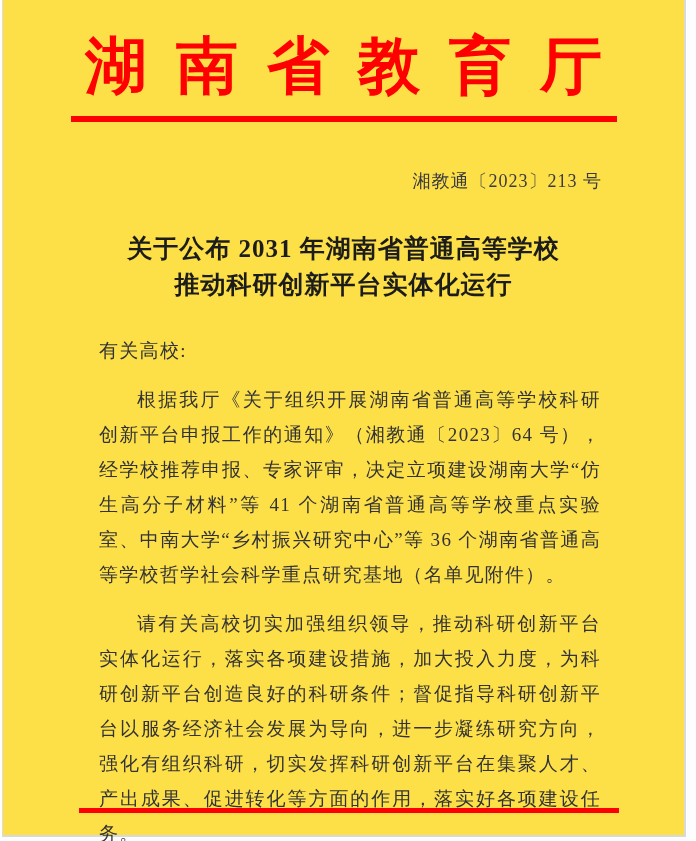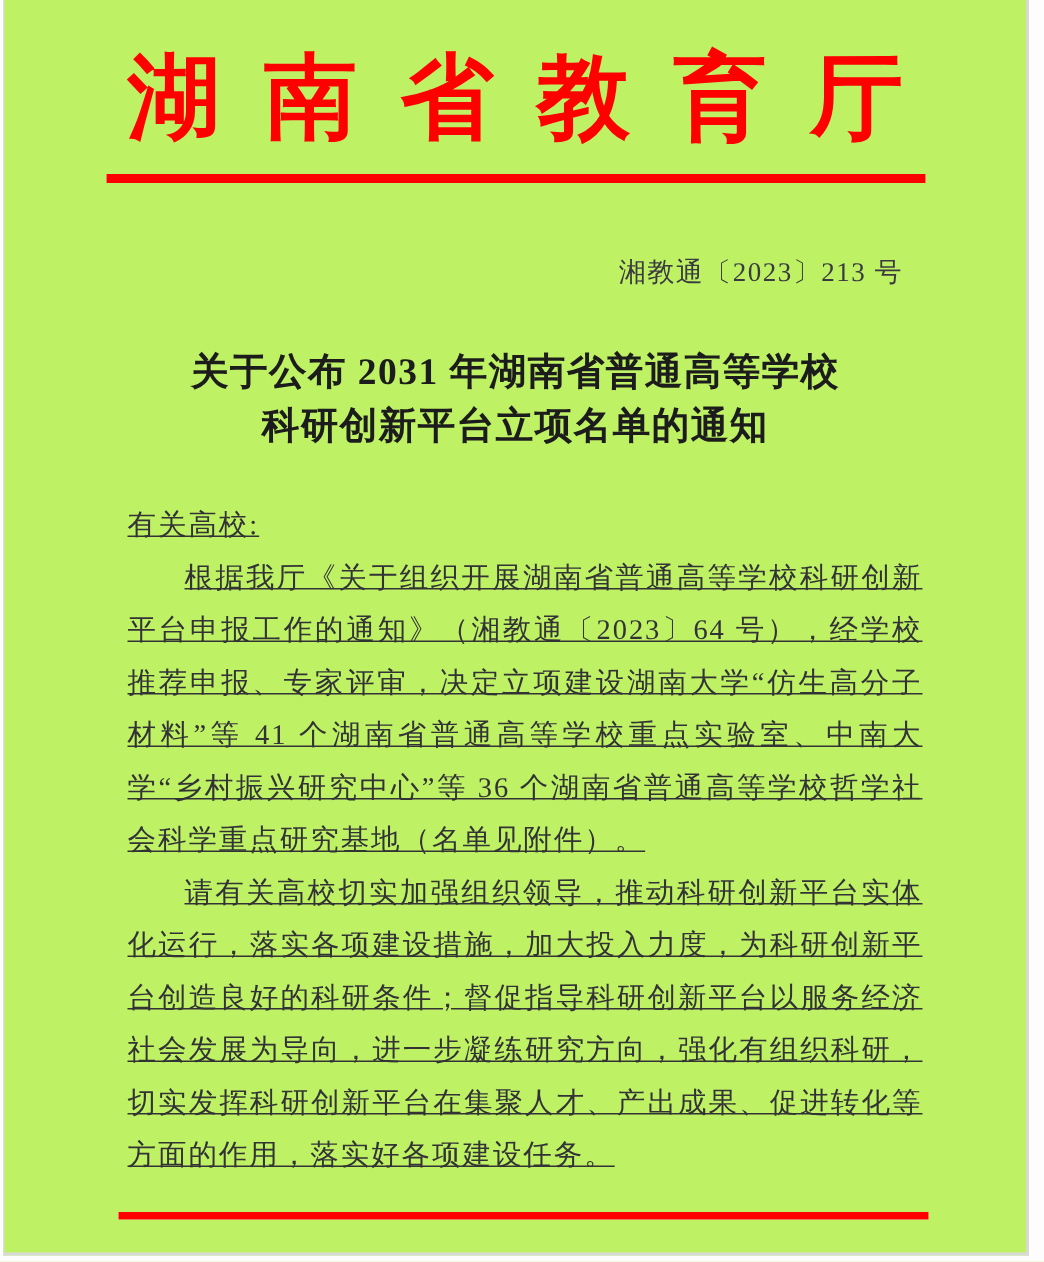--- a/index.html
+++ b/index.html
@@ -12,21 +12,21 @@
   .viewport {
     position: relative;
     width: 696px; height: 841px;
     background: #fdfdfd;
   }
   
   .page {
     position: absolute;
     left: 2px; top: 0;
     width: 684px; height: 837px;
-    background: #bef264;
+    background: #fde047;
     border-left: 1px solid #dcdcdc;
     border-right: 2px solid #d9d9d9;
     border-bottom: 2px solid #d9d9d9;
   }
   .agency-name {
     margin-top: 24px;
     text-align: center;
     font-size: 62px;
     line-height: 84px;
     font-weight: bold;
@@ -63,21 +63,21 @@
   }
   .doc-body {
     margin: 30px auto 0 82px;
     width: 530px;
     font-size: 19px;
     line-height: 35px;
     letter-spacing: 1.3px;
     color: #333336;
     text-align: justify;
   }
-  .doc-body p { margin: 0; text-decoration: underline; }
+  .doc-body p { margin: 14px; }
   .doc-body p.indent { text-indent: 38px; }
   .red-rule-bottom {
     position: absolute;
     left: 76px; top: 808px;
     width: 540px;
     height: 1px;
     background: #ffffff;
     border-top: 2px solid #ff0000;
     border-bottom: 3px solid #ff0000;
   }
@@ -89,21 +89,21 @@
   <div class="page">
 
     <div class="agency-name">湖南省教育厅</div>
 
     <div class="red-rule-top"></div>
 
     <div class="doc-number">湘教通〔2023〕213 号</div>
 
     <div class="doc-title">
       <span>关于公布 2031 年湖南省普通高等学校</span><br>
-      <span>科研创新平台立项名单的通知</span>
+      <span>推动科研创新平台实体化运行</span>
     </div>
 
     <div class="doc-body">
       <p>有关高校:</p>
       <p class="indent">根据我厅《关于组织开展湖南省普通高等学校科研创新平台申报工作的通知》（湘教通〔2023〕64 号），经学校推荐申报、专家评审，决定立项建设湖南大学“仿生高分子材料”等 41 个湖南省普通高等学校重点实验室、中南大学“乡村振兴研究中心”等 36 个湖南省普通高等学校哲学社会科学重点研究基地（名单见附件）。</p>
       <p class="indent">请有关高校切实加强组织领导，推动科研创新平台实体化运行，落实各项建设措施，加大投入力度，为科研创新平台创造良好的科研条件；督促指导科研创新平台以服务经济社会发展为导向，进一步凝练研究方向，强化有组织科研，切实发挥科研创新平台在集聚人才、产出成果、促进转化等方面的作用，落实好各项建设任务。</p>
     </div>
 
     <div class="red-rule-bottom"></div>
 

